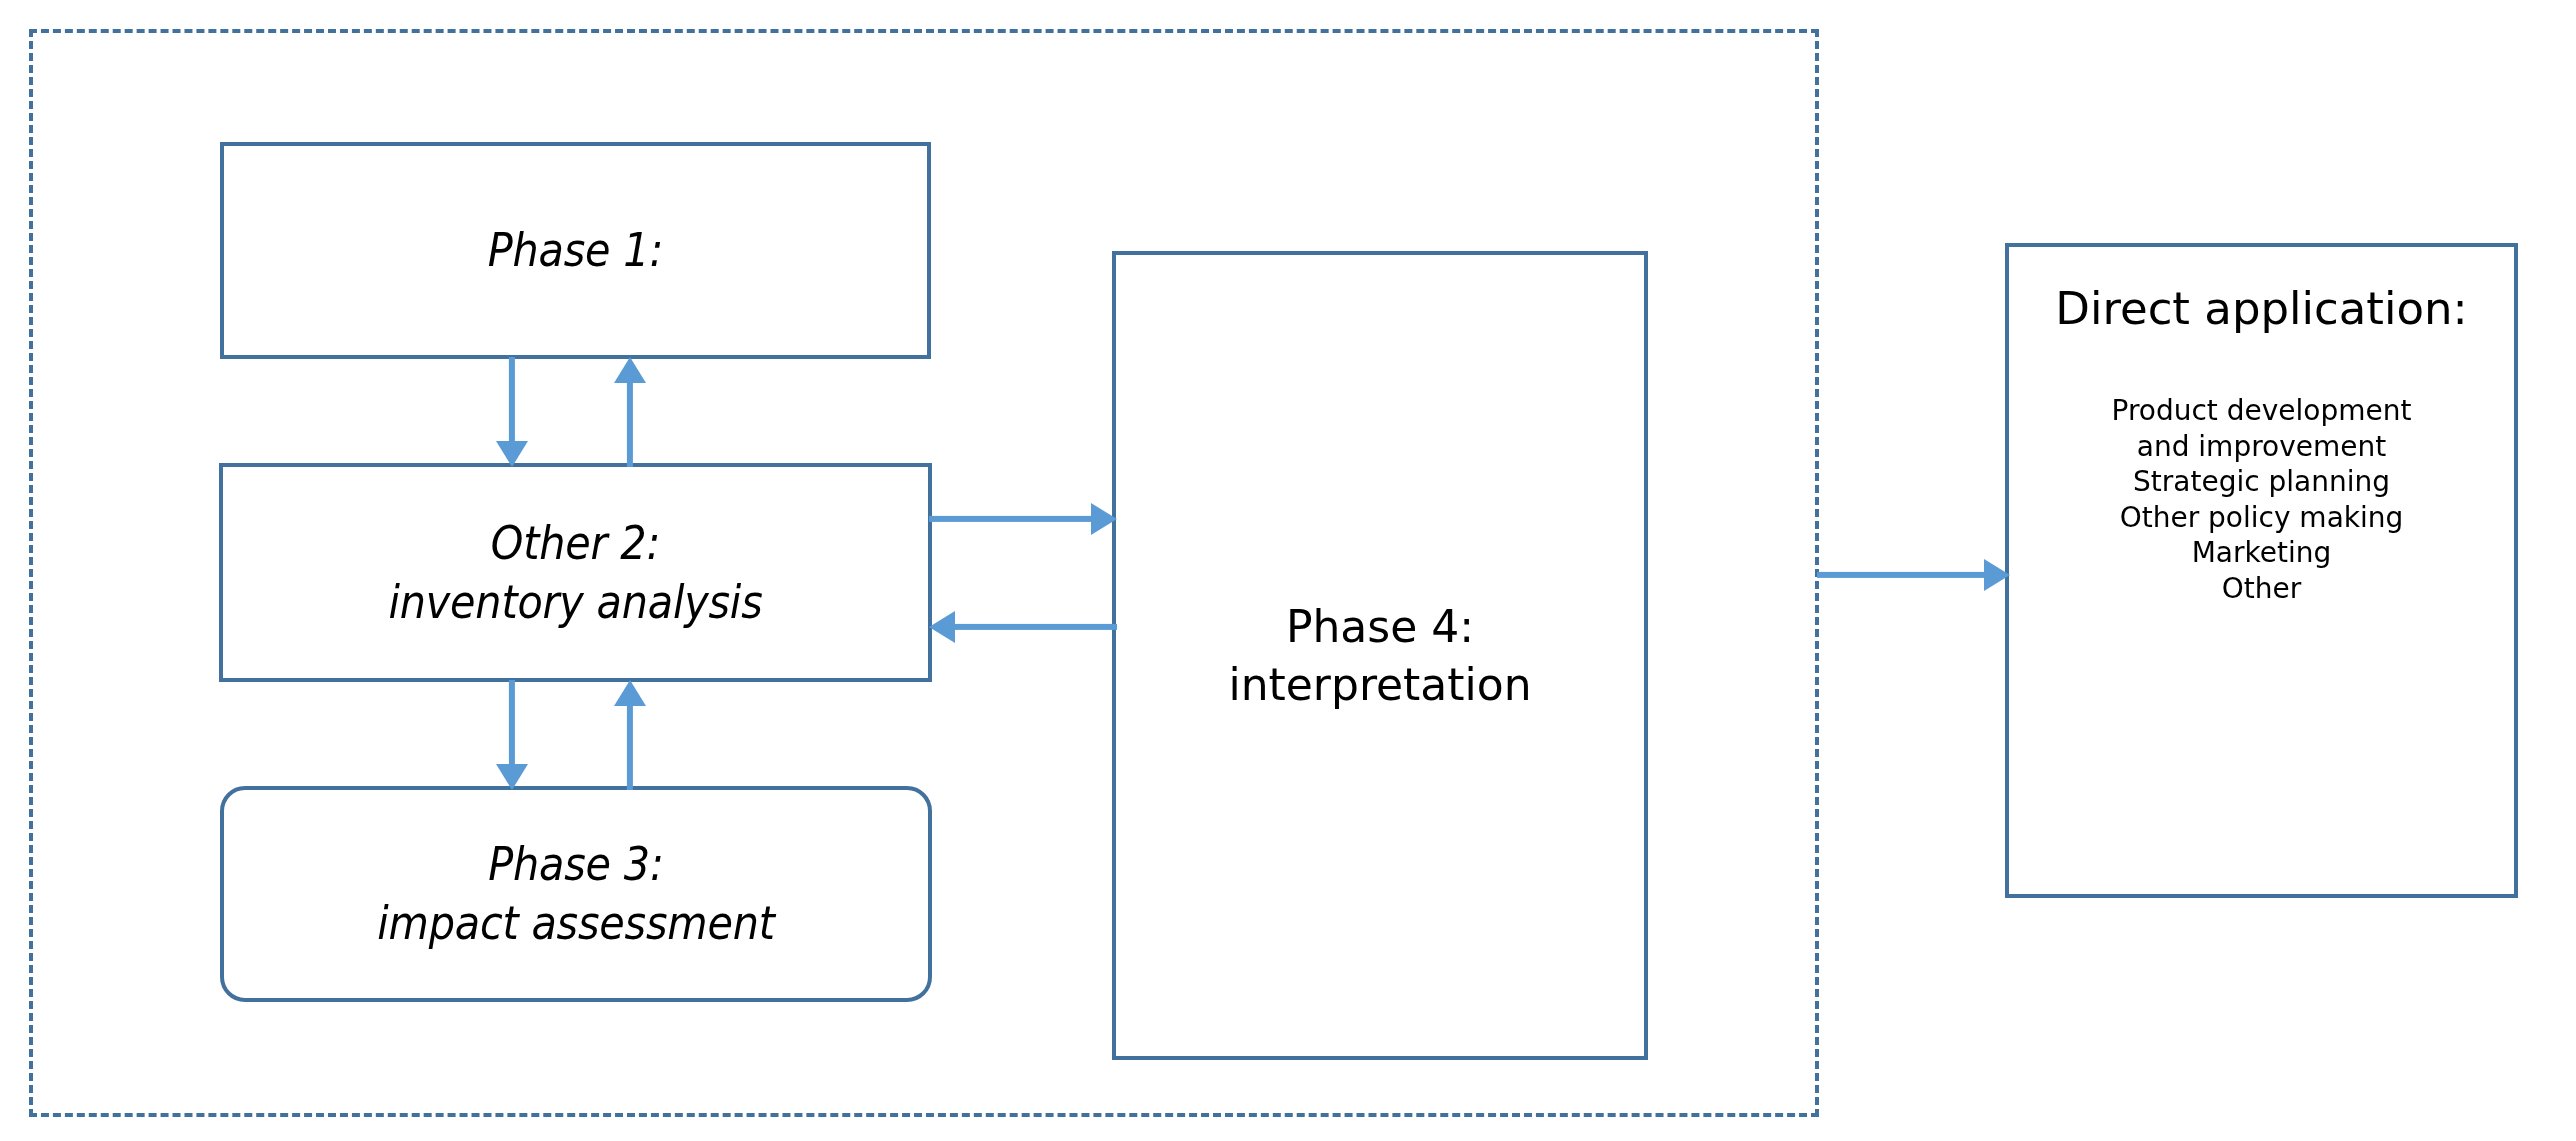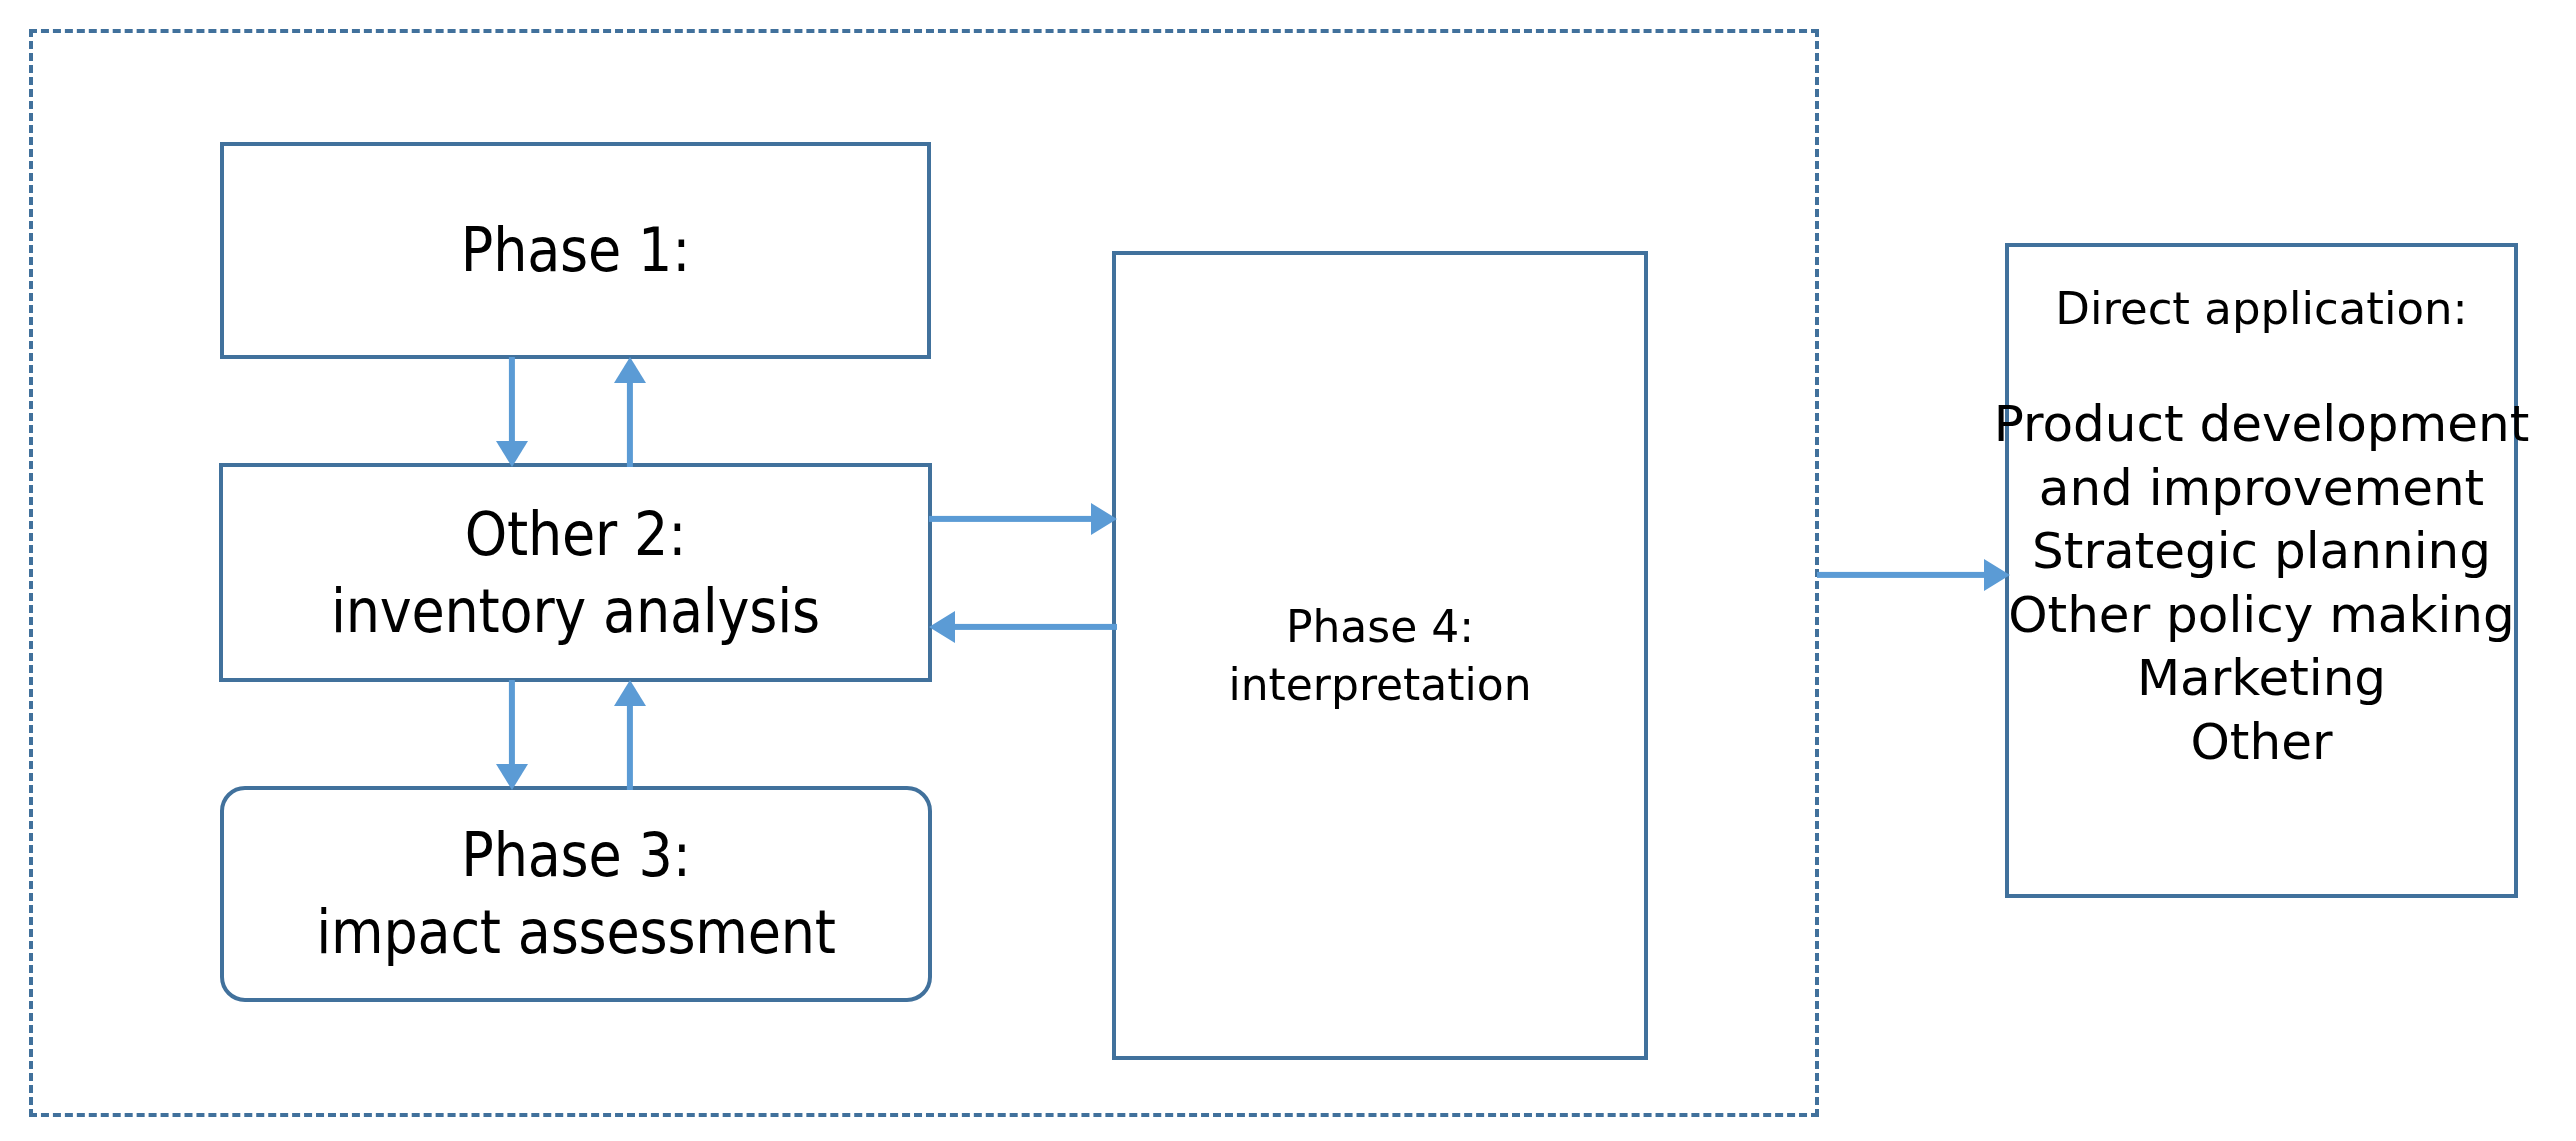--- a/index.html
+++ b/index.html
@@ -45,23 +45,24 @@
   }
   .box .line {
     display: block;
     white-space: nowrap;
   }
 
   
   .phase-narrow .line {
     font-family: "DejaVu Sans Condensed", "Liberation Sans Narrow", "Liberation Sans", sans-serif;
     font-stretch: condensed;
-    font-size: 60px;
+    font-size: 46px;
     line-height: 1.28;
     letter-spacing: -0.2px;
+    font-style: italic;
   }
   .phase-wide .line {
     font-family: "DejaVu Sans", sans-serif;
     font-size: 44px;
     line-height: 1.30;
   }
 
   #box-phase1 { left: 220px;  top: 142px;  width: 711px;  height: 217px; }
   #box-phase2 { left: 219px;  top: 463px;  width: 713px;  height: 219px; }
   #box-phase3 { left: 220px;  top: 786px;  width: 712px;  height: 216px; border-radius: 25px; }
@@ -80,21 +81,21 @@
     white-space: nowrap;
     margin-bottom: 57px;
   }
   #box-direct .app-list {
     display: flex;
     flex-direction: column;
     align-items: center;
   }
   #box-direct .app-item {
     font-family: "DejaVu Sans", sans-serif;
-    font-size: 50px;
+    font-size: 28px;
     line-height: 1.27;
     white-space: nowrap;
   }
 
   
   .arrow-v, .arrow-h {
     position: absolute;
   }
   .arrow-v .shaft {
     position: absolute;

